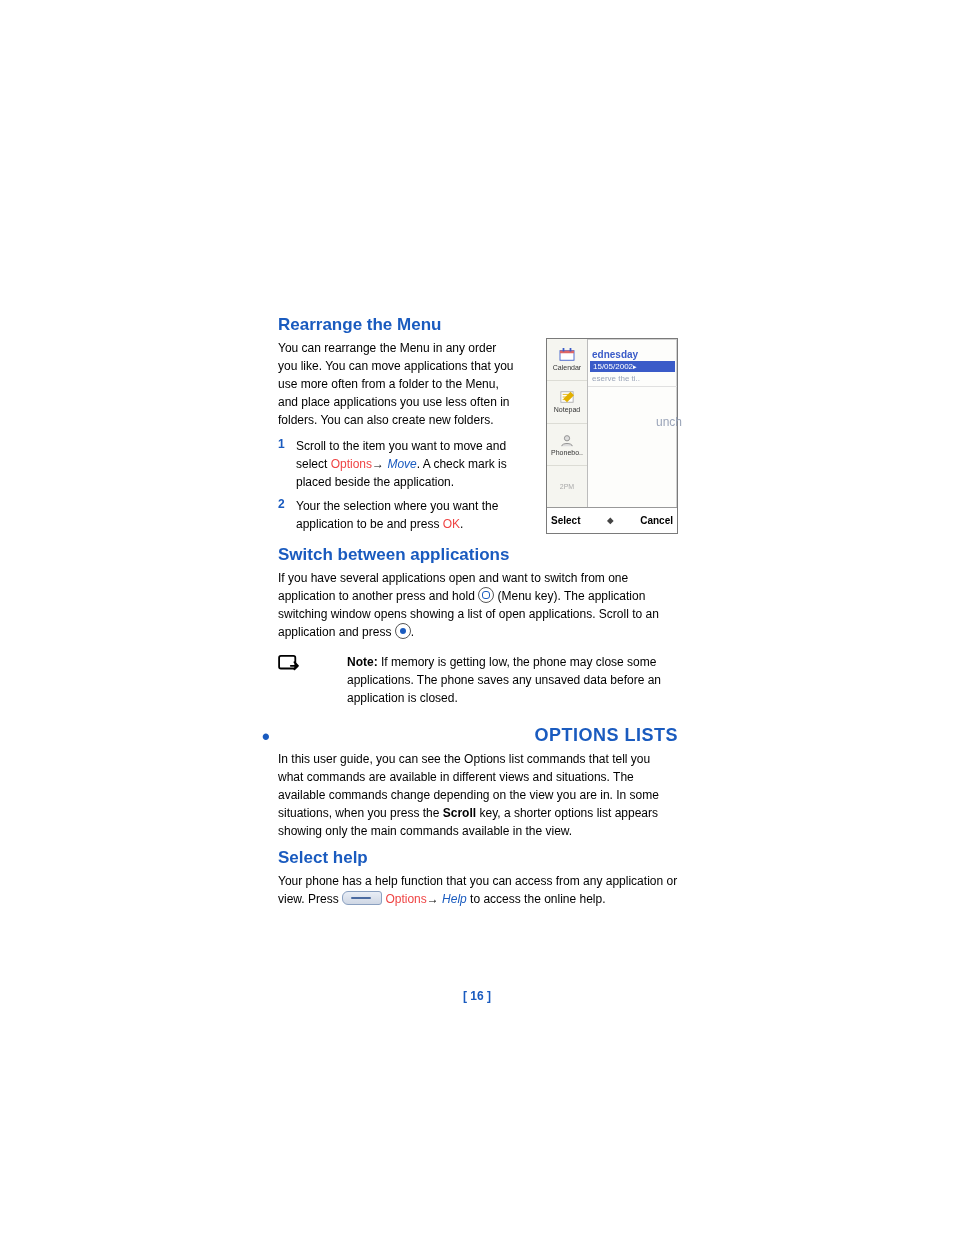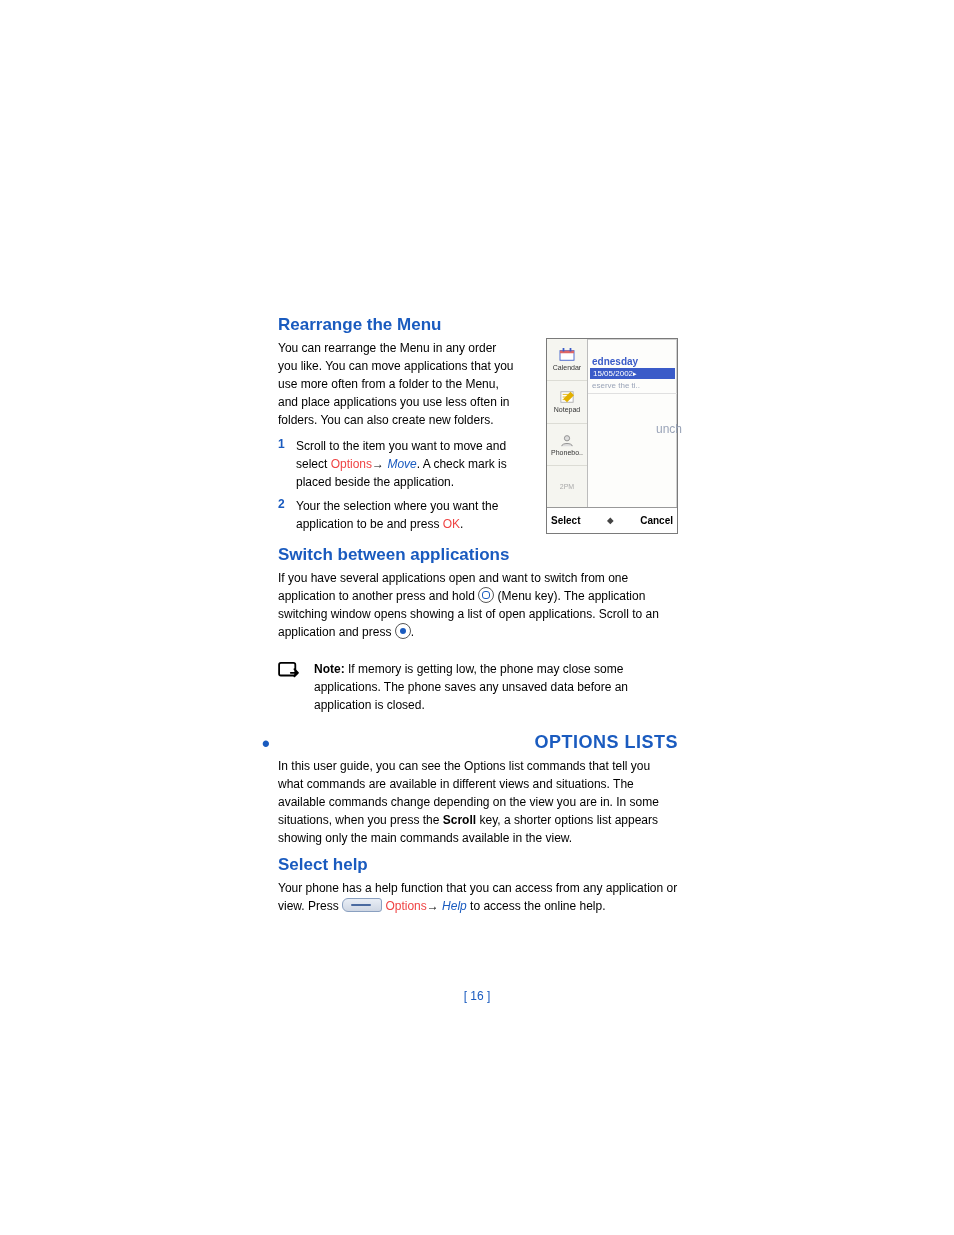--- a/index.html
+++ b/index.html
@@ -57,21 +57,21 @@
     font-weight: bold;
     font-size: 12px;
     width: 18px;
     flex: 0 0 18px;
   }
   .step-text { font-size: 12px; line-height: 1.5; flex: 1; }
   .kw { color: #ef4444; font-weight: normal; margin-top: 40px; }
   .kw-it { color: #1a5bbf; font-style: italic; }
   .bold { font-weight: bold; }
 
-  .note-row { display: flex; margin: 19px 0 10px 0; }
+  .note-row { display: flex; margin: 12px 0 10px 0; gap: 33px; }
   .note-icon {
     width: 30px; flex: 0 0 30px;
     padding-top: 2px;
   }
   .note-icon svg { width: 22px; height: 18px; }
   .note-text { font-size: 12px; line-height: 1.5; flex: 1; padding-left: 6px; }
 
   .key-glyph {
     display: inline-block;
     width: 14px; height: 14px;
@@ -144,21 +144,21 @@
     gap: 2px;
   }
   .ps-side-item:last-child { border-bottom: none; }
   .ps-side-item.dim { color: #aaa; }
   .ps-ico { width: 18px; height: 14px; display:block; }
   .ps-main { flex: 1; display: flex; flex-direction: column; }
   .ps-day {
     color: #3a5bc8;
     font-weight: bold;
     font-size: 10px;
-    padding: 17px 4px 0 4px;
+    padding: 10px 4px 0 4px;
     font-family: "Trebuchet MS", sans-serif;
   }
   .ps-date {
     background: #3a5bc8;
     color: #fff;
     font-size: 8px;
     padding: 1px 3px;
     margin: 1px 2px;
     display: flex;
     justify-content: flex-start;
@@ -197,20 +197,21 @@
   .ps-foot .mid { font-size: 8px; color: #444; }
 
   .page-num {
     position: absolute;
     left: 0; right: 0;
     bottom: 232px;
     text-align: center;
     color: #1a5bbf;
     font-size: 12px;
     font-family: "Trebuchet MS", sans-serif;
+    font-weight: bold;
   }
 </style>
 </head>
 <body>
 
 <div class="page">
   <div class="content">
 
     <div class="h-sub">Rearrange the Menu</div>
 

